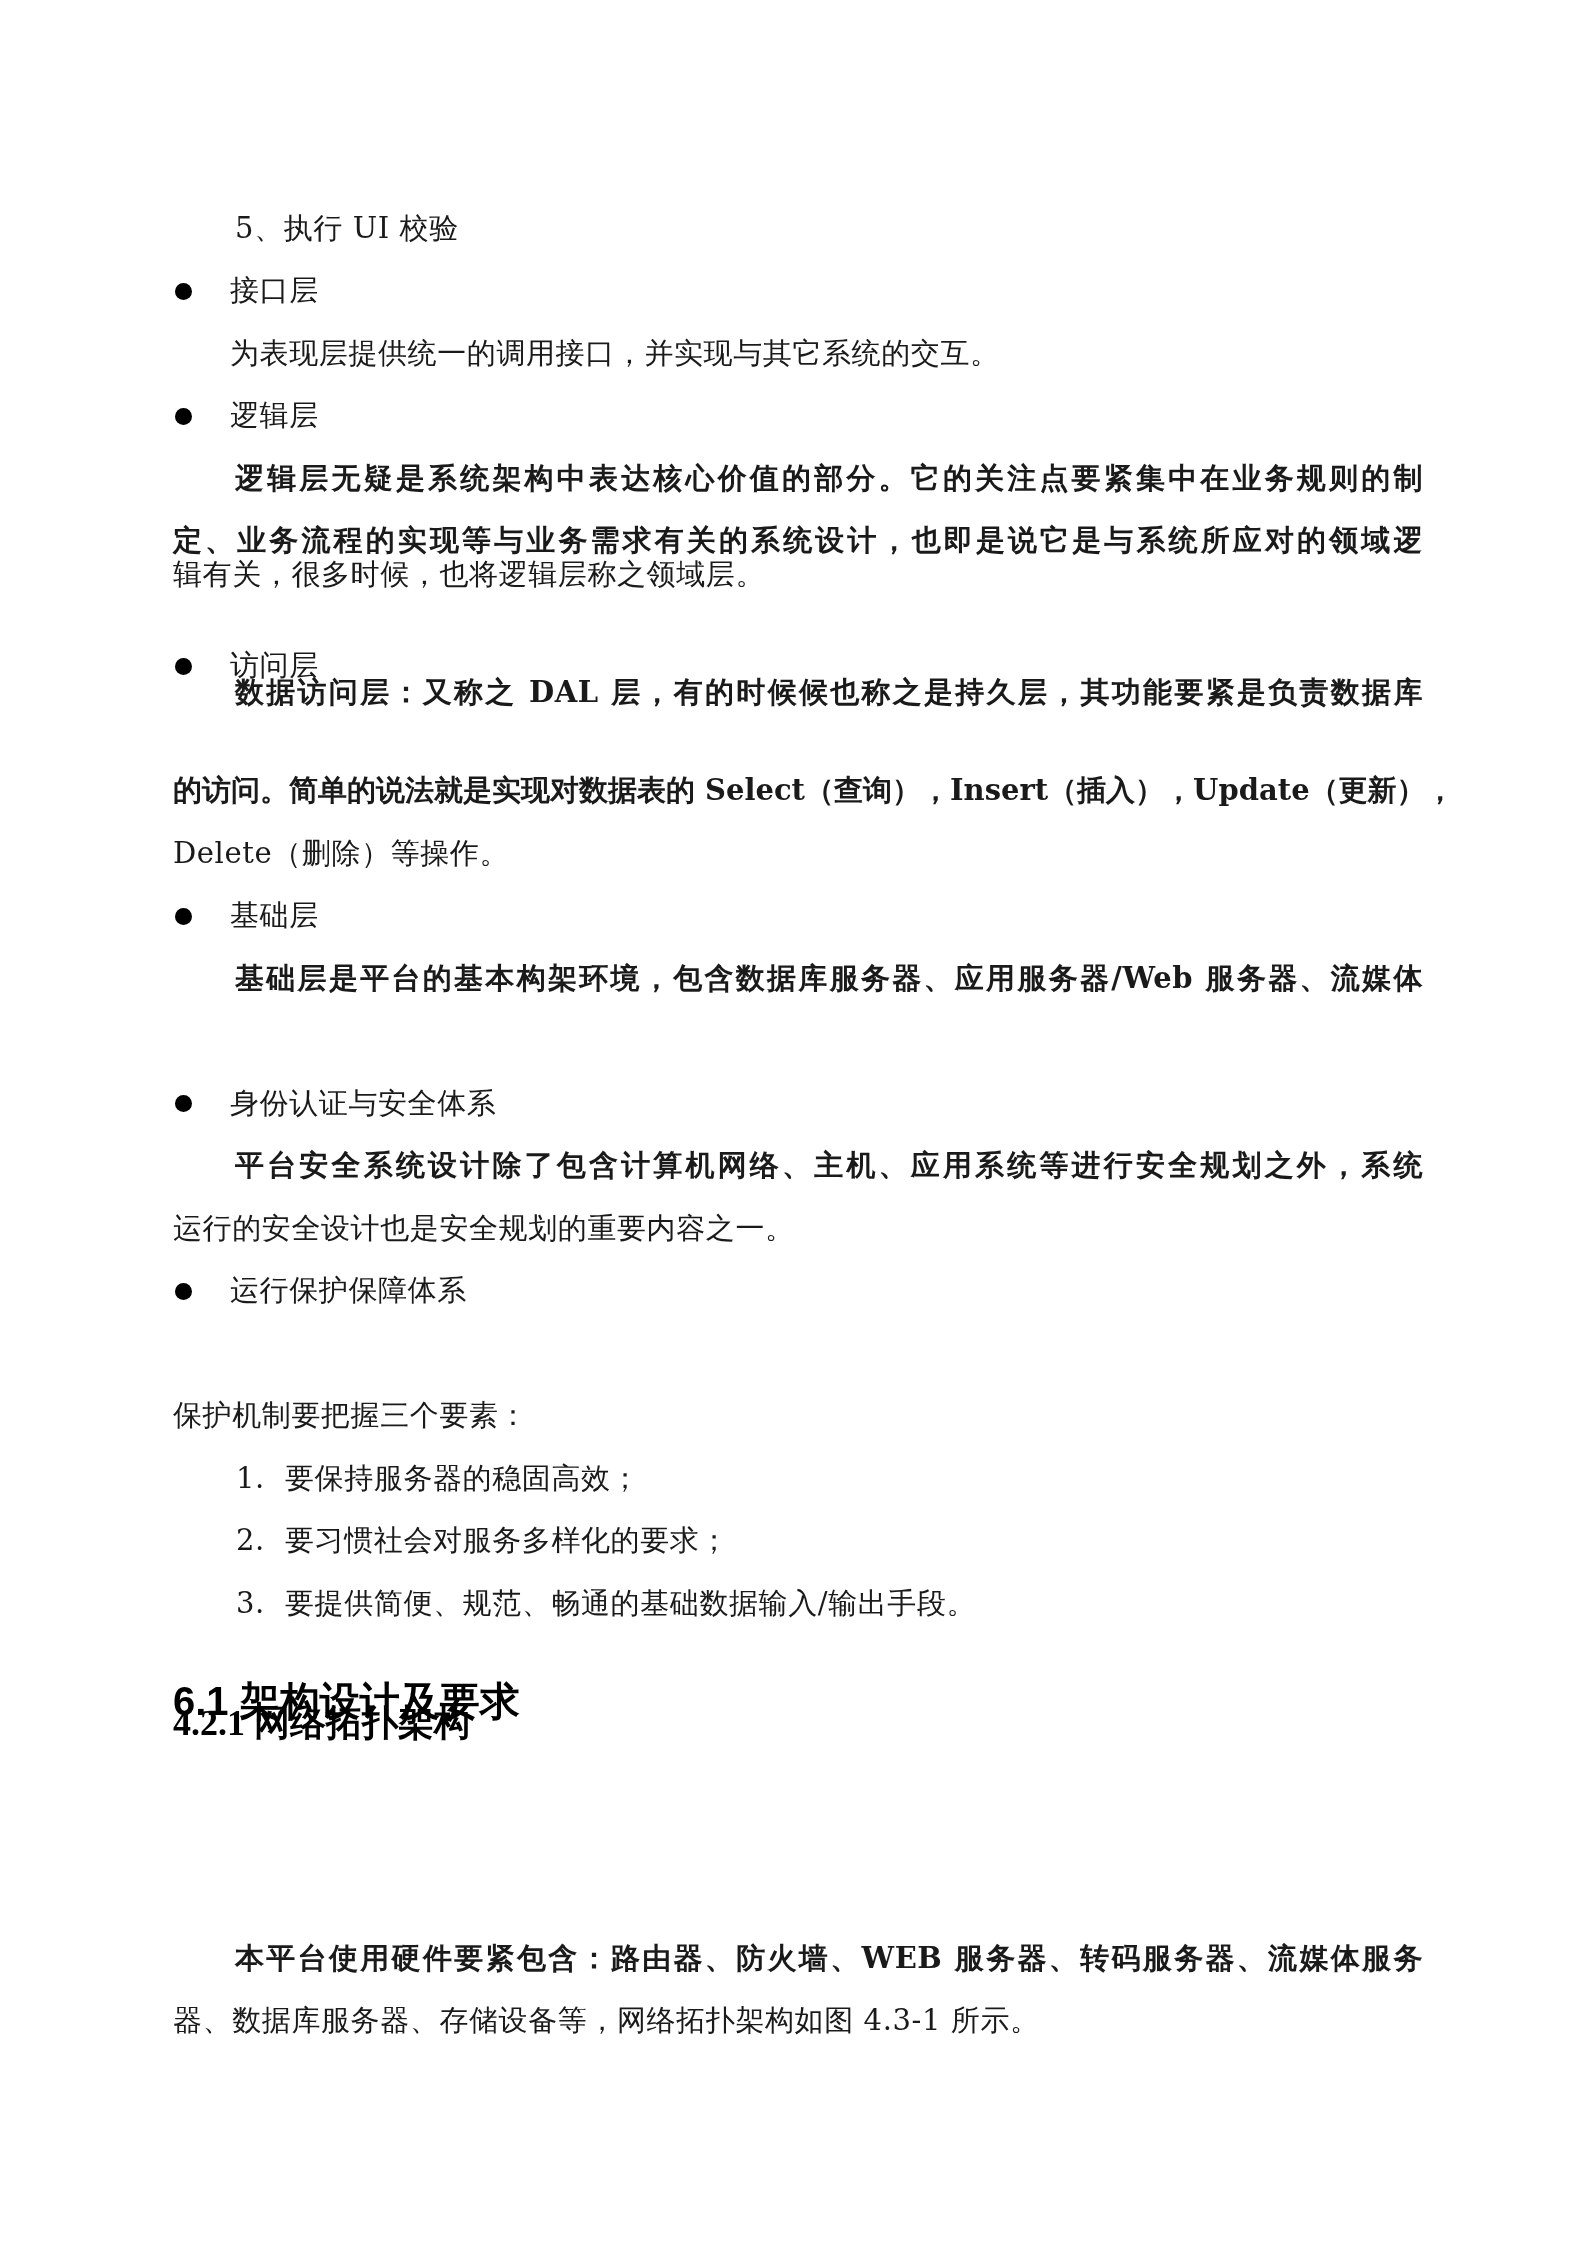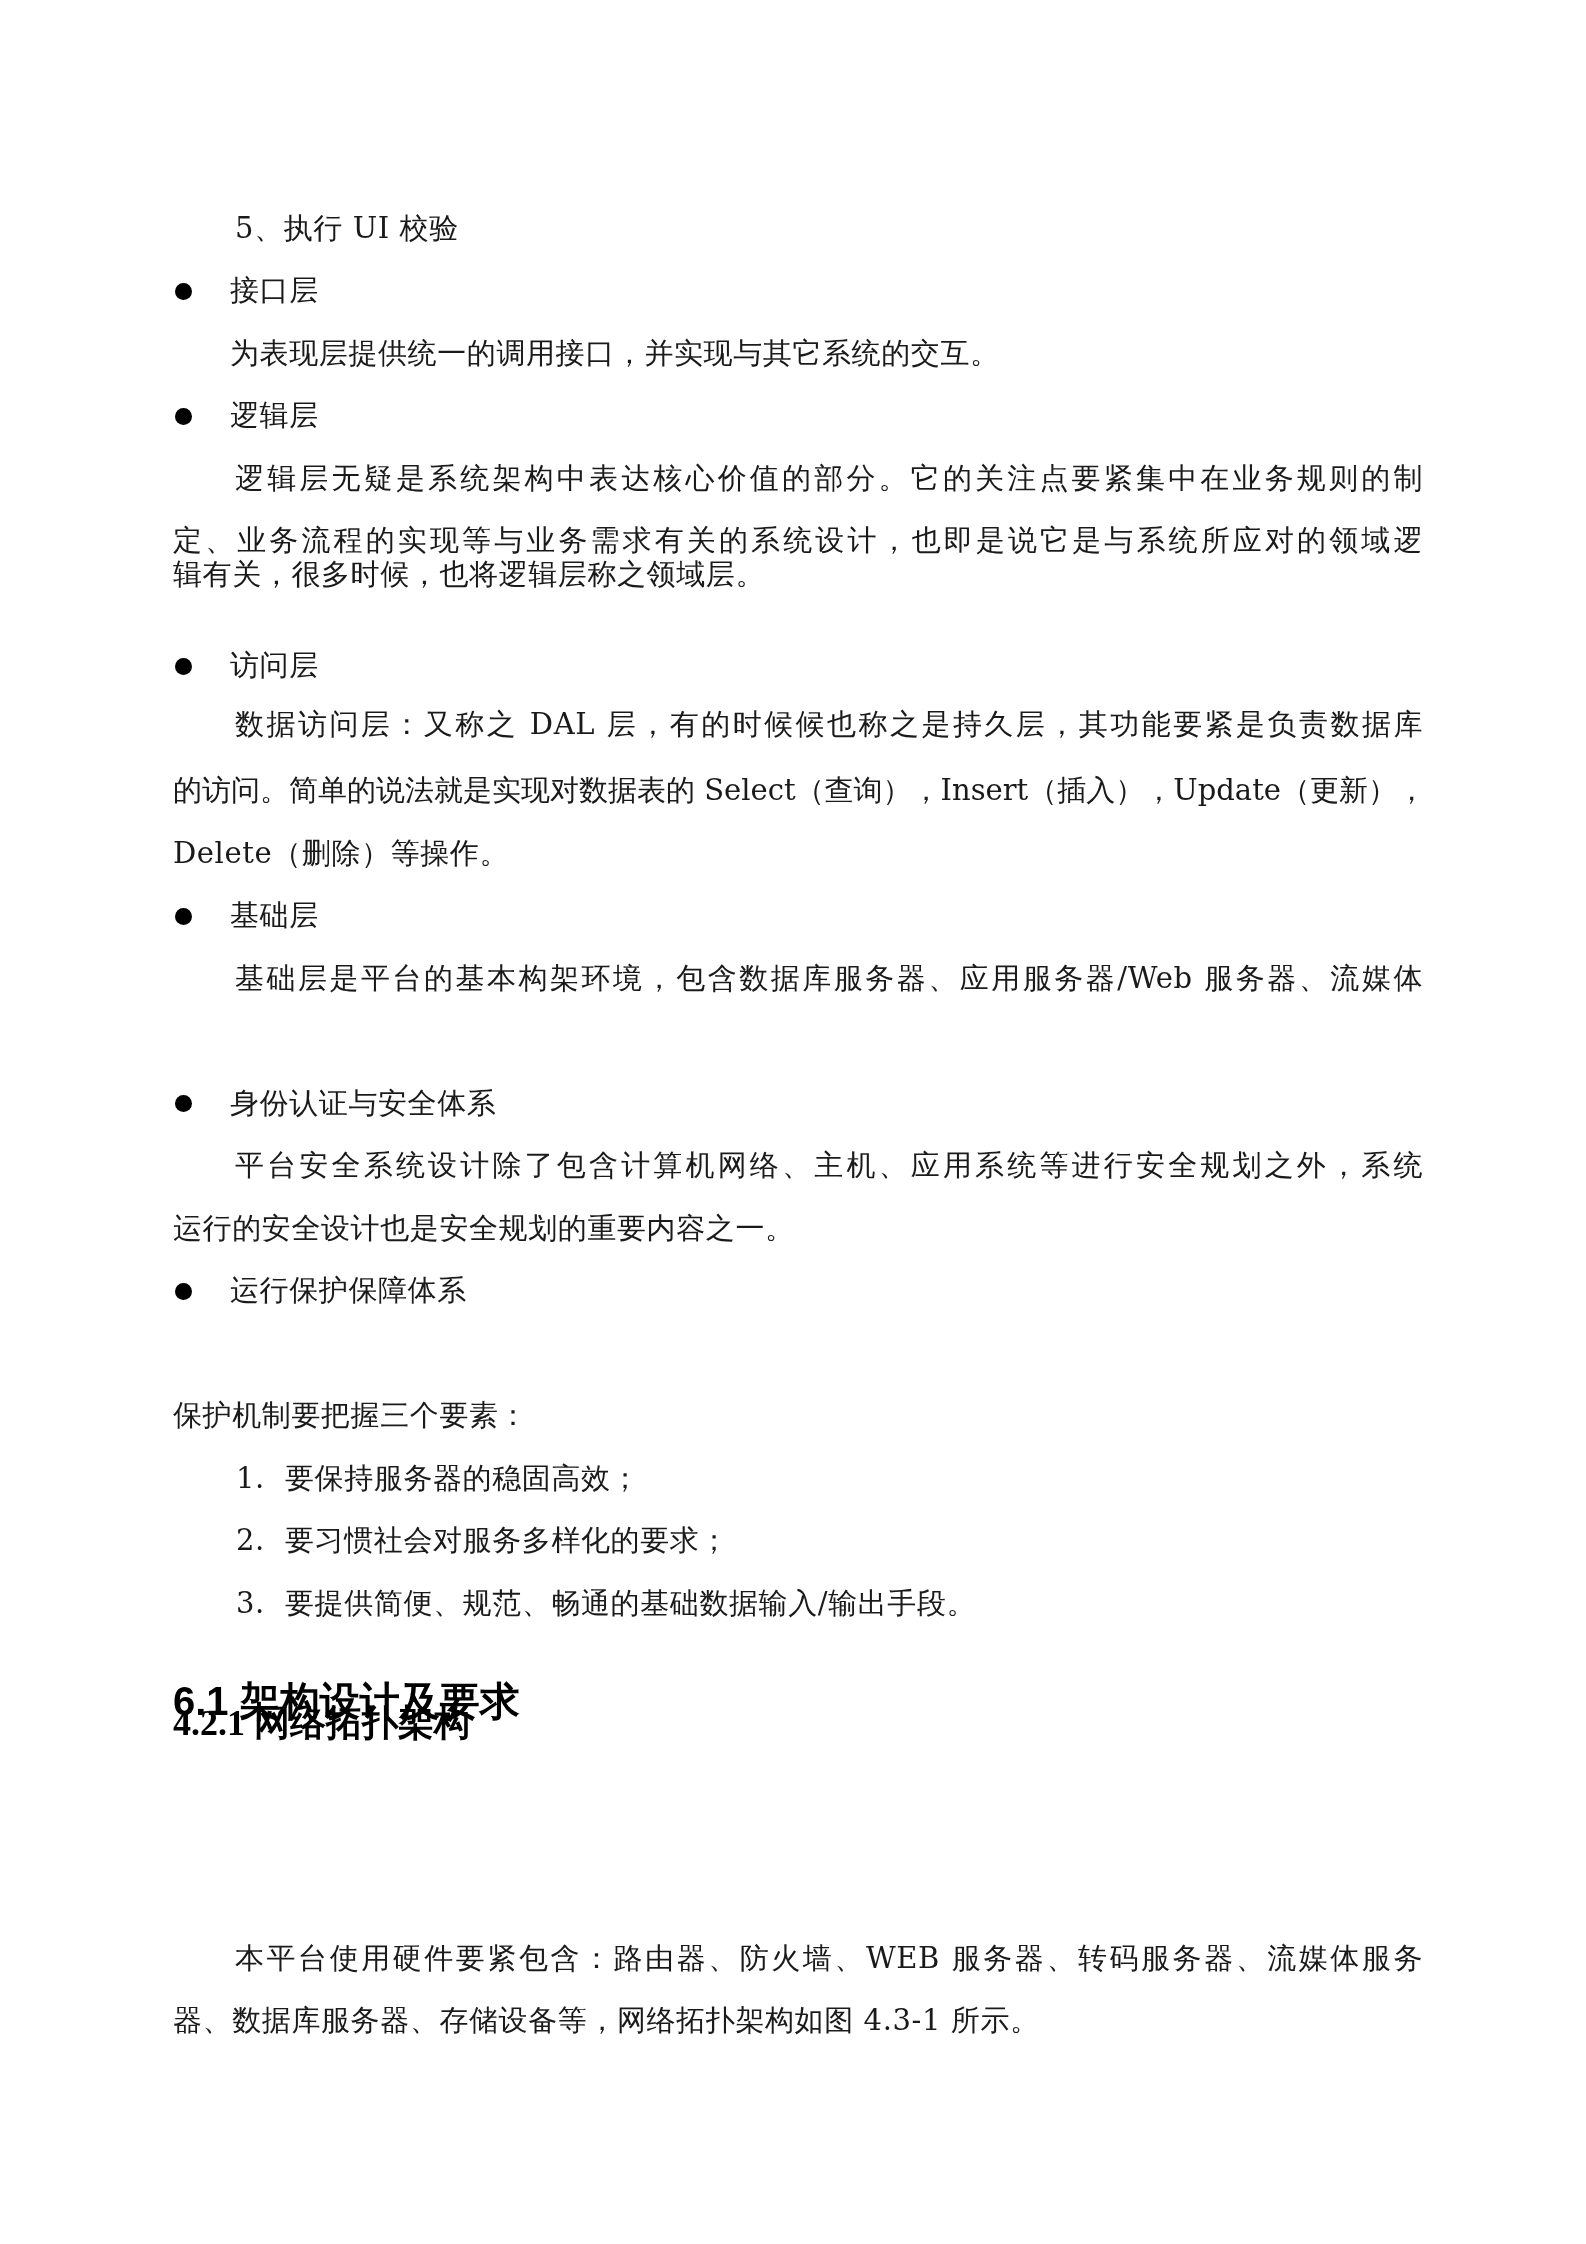--- a/index.html
+++ b/index.html
@@ -10,21 +10,21 @@
     left: 165px;
     width: 1250px;
     height: 40px;
     line-height: 40px;
     font-family: "DejaVu Serif", "Liberation Serif", serif;
     font-size: 29px;
     color: #1a1a1a;
     white-space: nowrap;
     letter-spacing: 0.6px;
   }
-  .line.justify { text-align: justify; text-align-last: justify; }
+  .line.justify { text-align: justify; text-align-last: justify; font-weight: bold; }
   .indent { left: 227px; width: 1188px; }
   .item-text { left: 222px; }
   .bullet {
     position: absolute;
     left: 167px;
     width: 17px; height: 17px;
     border-radius: 50%;
     background: #000;
   }
   .num-item { left: 228px; }
@@ -54,21 +54,21 @@
   <div class="line item-text" style="top:333px;">为表现层提供统一的调用接口，并实现与其它系统的交互。</div>
 
   <span class="bullet" style="top:408px;"></span>
   <div class="line item-text" style="top:395px;">逻辑层</div>
   <div class="line indent justify" style="top:458px;">逻辑层无疑是系统架构中表达核心价值的部分。它的关注点要紧集中在业务规则的制</div>
   <div class="line justify" style="top:520px;">定、业务流程的实现等与业务需求有关的系统设计，也即是说它是与系统所应对的领域逻</div>
   <div class="line" style="top:554px;">辑有关，很多时候，也将逻辑层称之领域层。</div>
 
   <span class="bullet" style="top:658px;"></span>
   <div class="line item-text" style="top:645px;">访问层</div>
-  <div class="line indent justify" style="top:704px;">数据访问层：又称之 DAL 层，有的时候候也称之是持久层，其功能要紧是负责数据库</div>
+  <div class="line indent justify" style="top:672px;">数据访问层：又称之 DAL 层，有的时候候也称之是持久层，其功能要紧是负责数据库</div>
   <div class="line justify" style="top:770px; letter-spacing:0;">的访问。简单的说法就是实现对数据表的 Select（查询），Insert（插入），Update（更新），</div>
   <div class="line" style="top:833px;">Delete（删除）等操作。</div>
 
   <span class="bullet" style="top:908px;"></span>
   <div class="line item-text" style="top:895px;">基础层</div>
   <div class="line indent justify" style="top:958px;">基础层是平台的基本构架环境，包含数据库服务器、应用服务器/Web 服务器、流媒体</div>
 
   <span class="bullet" style="top:1095px;"></span>
   <div class="line item-text" style="top:1083px;">身份认证与安全体系</div>
   <div class="line indent justify" style="top:1145px;">平台安全系统设计除了包含计算机网络、主机、应用系统等进行安全规划之外，系统</div>

